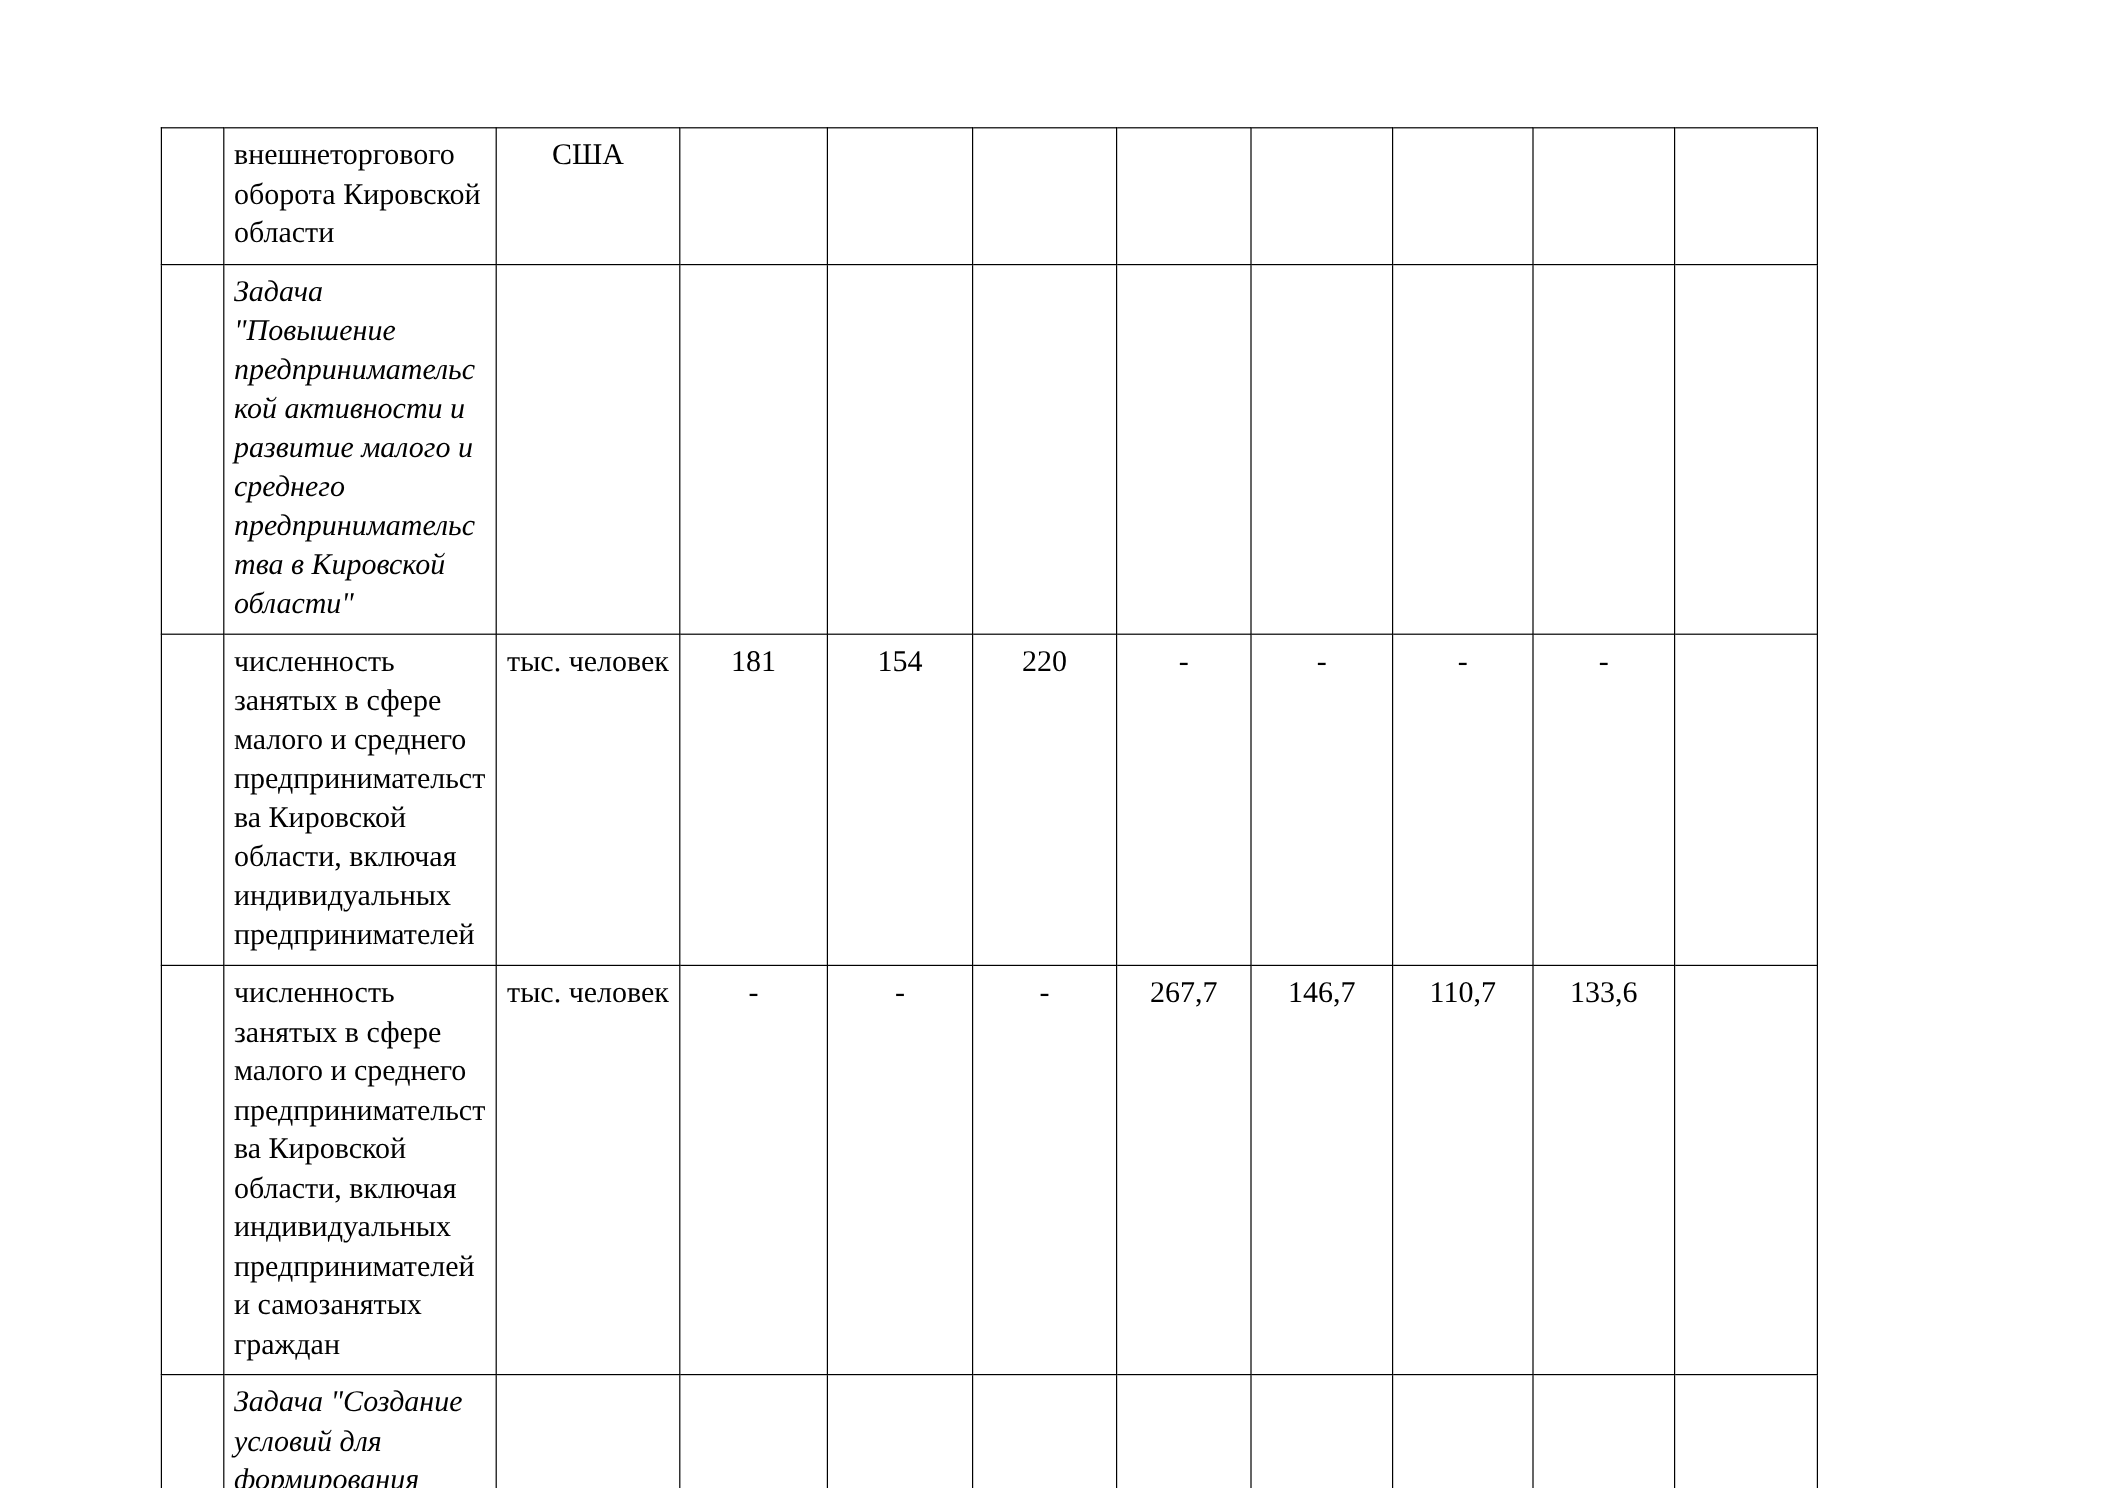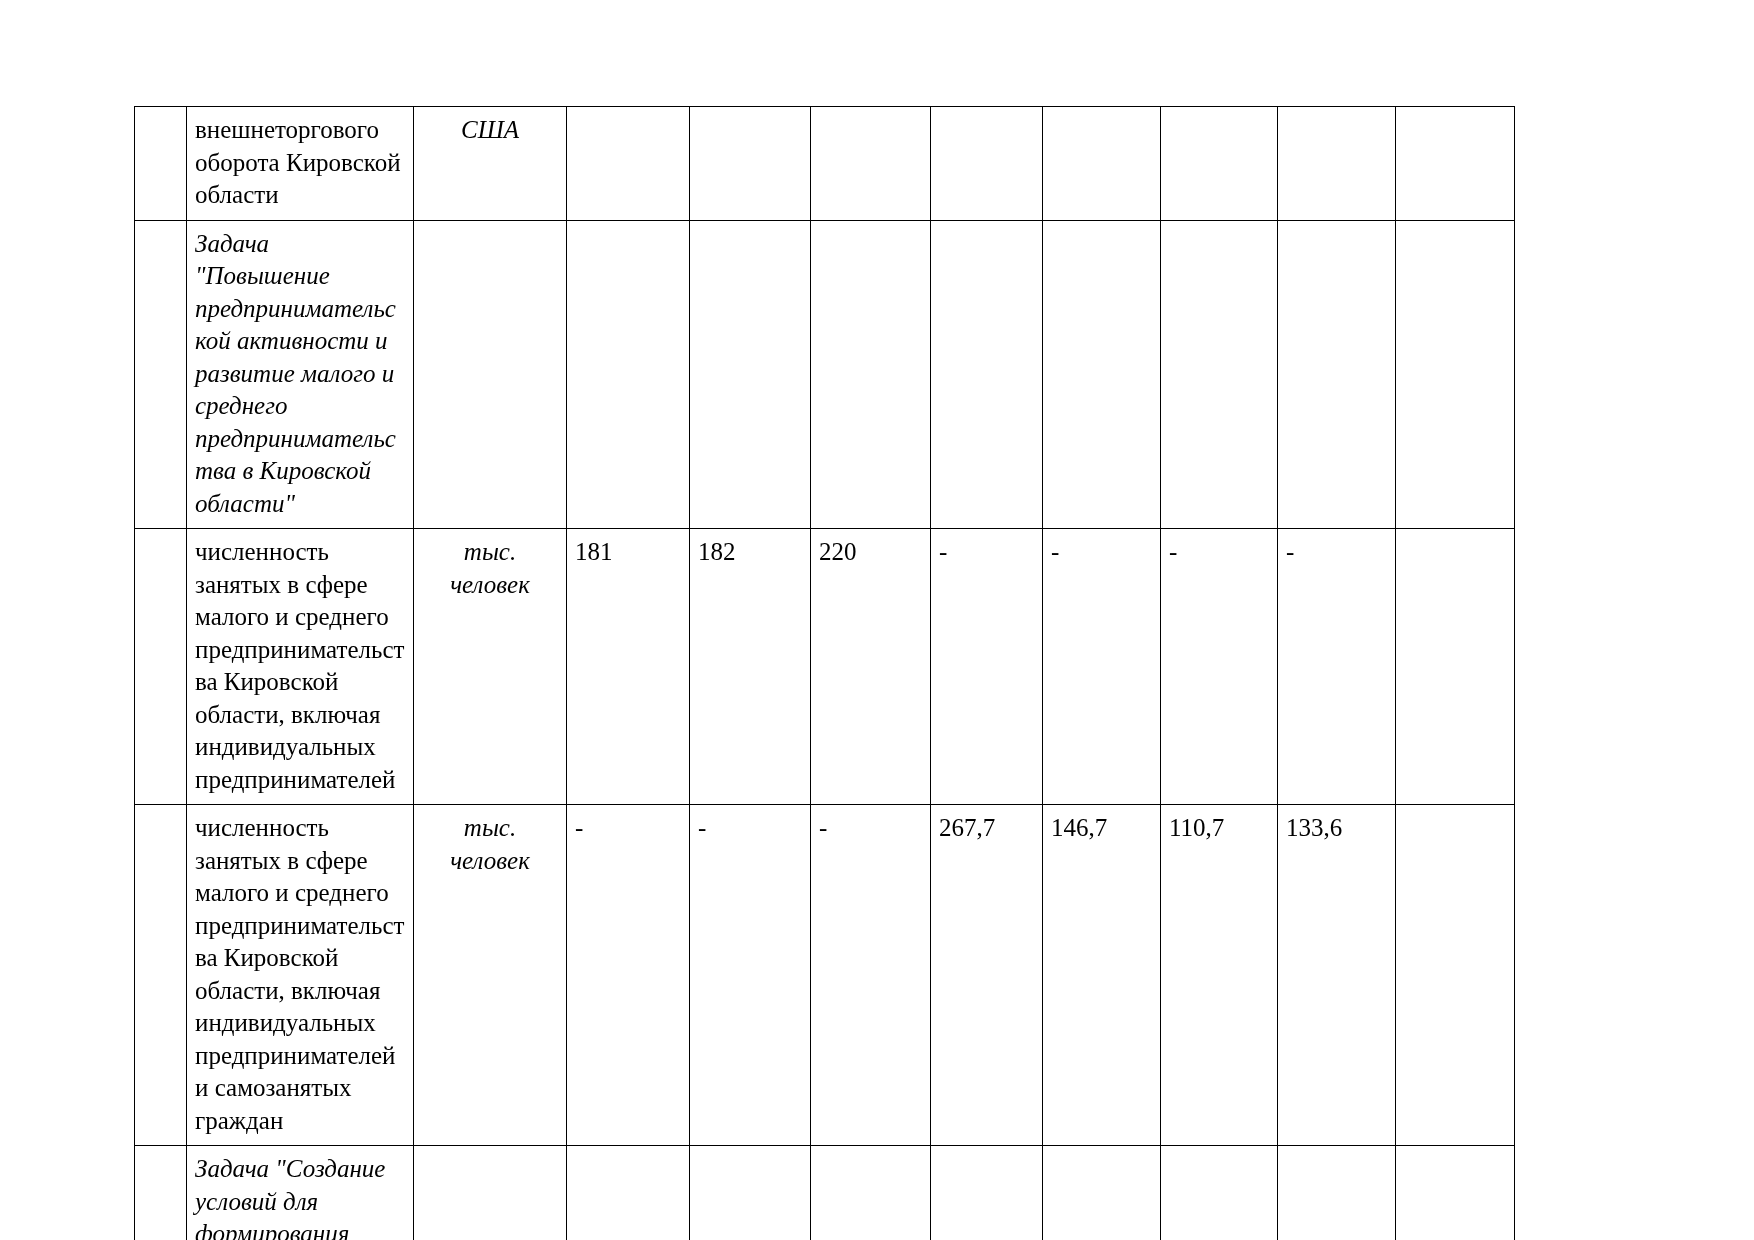--- a/index.html
+++ b/index.html
@@ -65,25 +65,24 @@
     text-align: left;
   }
 
   td.name-cell.italic {
     font-style: italic;
   }
 
   td.unit-cell {
     text-align: center;
     vertical-align: top;
-    font-style: italic;
   }
 
   td.val-cell {
-    text-align: left;
+    text-align: center;
     vertical-align: top;
   }
 
   
   .blank::after {
     content: "";
     display: block;
   }
 </style>
 </head>
@@ -134,21 +133,21 @@
           <td class="val-cell blank"></td>
           <td class="val-cell blank"></td>
           <td class="val-cell blank"></td>
         </tr>
 
         <tr>
           <td class="gutter"></td>
           <td class="name-cell">численность занятых в сфере малого и среднего предпринимательства Кировской области, включая индивидуальных предпринимателей</td>
           <td class="unit-cell">тыс. человек</td>
           <td class="val-cell">181</td>
-          <td class="val-cell">182</td>
+          <td class="val-cell">154</td>
           <td class="val-cell">220</td>
           <td class="val-cell">-</td>
           <td class="val-cell">-</td>
           <td class="val-cell">-</td>
           <td class="val-cell">-</td>
           <td class="val-cell"></td>
         </tr>
 
         <tr>
           <td class="gutter"></td>

